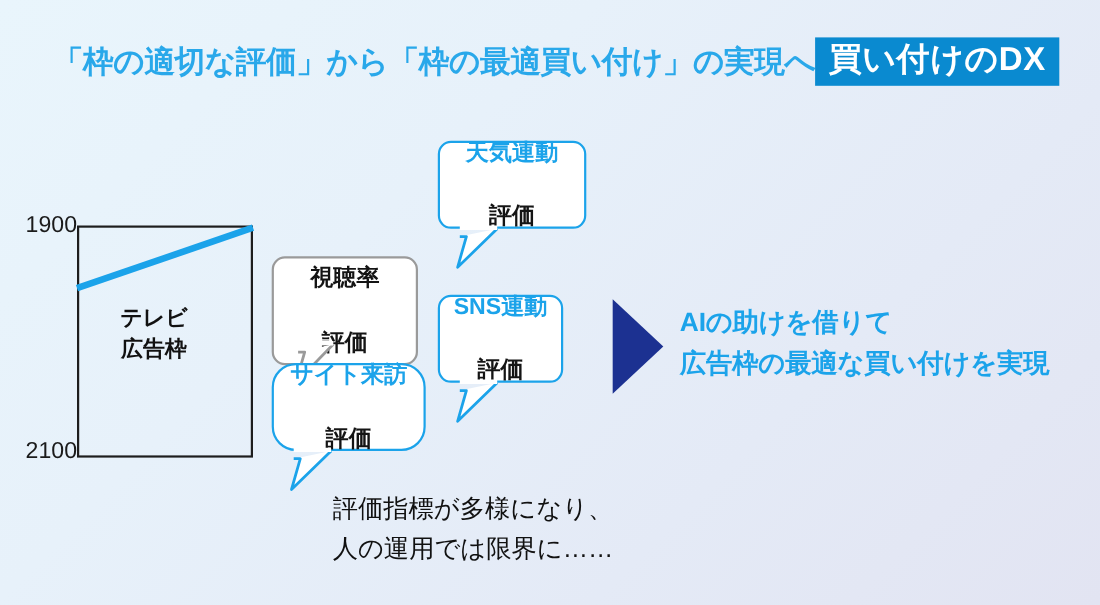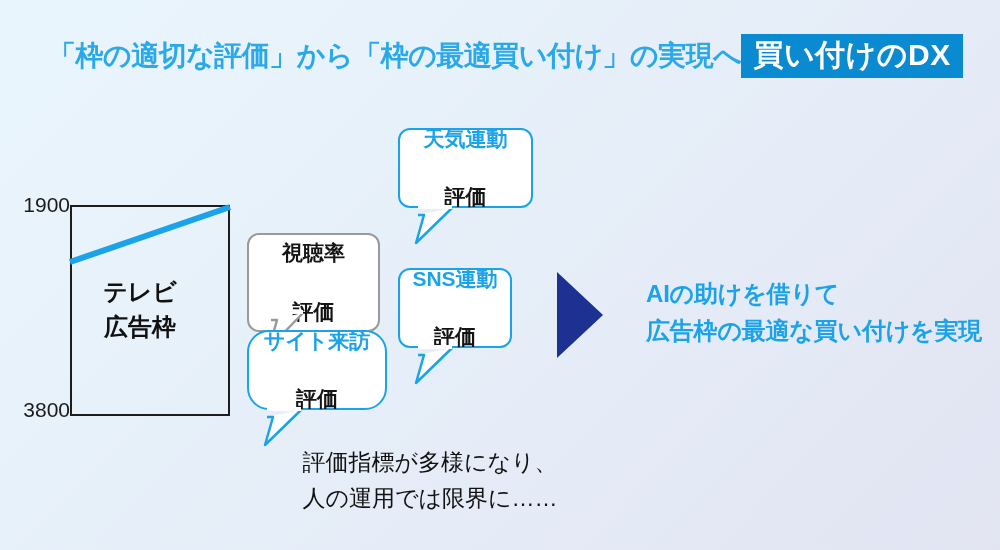--- a/index.html
+++ b/index.html
@@ -74,21 +74,21 @@
     height: 212px;
     overflow: visible;
   }
   #chart-inner-label {
     position: absolute;
     left: 70px;
     top: 95px;
     width: 140px;
     text-align: center;
     color: #111111;
-    font-size: 24px;
+    font-size: 20px;
     font-weight: 700;
     line-height: 1.45;
     white-space: pre-line;
   }
   .axis-label {
     position: absolute;
     right: 180px;
     color: #1b1b1b;
     font-size: 21px;
     font-weight: 400;
@@ -169,36 +169,35 @@
   #conclusion-text {
     position: absolute;
     left: 618px;
     top: 275px;
     color: #1ba3ea;
     font-size: 24px;
     font-weight: 700;
     line-height: 1.55;
     white-space: pre-line;
     letter-spacing: -0.2px;
-    margin-left: 28px;
   }
 </style>
 </head>
 <body>
 
 <div id="stage">
 
   <div id="header-row">
     <div id="title-headline">「枠の適切な評価」から「枠の最適買い付け」の実現へ</div>
     <div id="title-badge">買い付けのDX</div>
   </div>
 
   <div id="chart-block">
     <div class="axis-label" id="axis-top">1900</div>
-    <div class="axis-label" id="axis-bottom">3800</div>
+    <div class="axis-label" id="axis-bottom">2100</div>
     <div id="chart-box"></div>
     <svg id="chart-line-svg" viewBox="0 0 162 212">
       <line x1="0" y1="57" x2="160" y2="2" stroke="#1ba3ea" stroke-width="6" stroke-linecap="butt"></line>
     </svg>
     <div id="chart-inner-label">テレビ
 広告枠</div>
   </div>
 
   <div class="bubble bubble-gray" id="bubble-rating">
     <div class="l1">視聴率</div>

